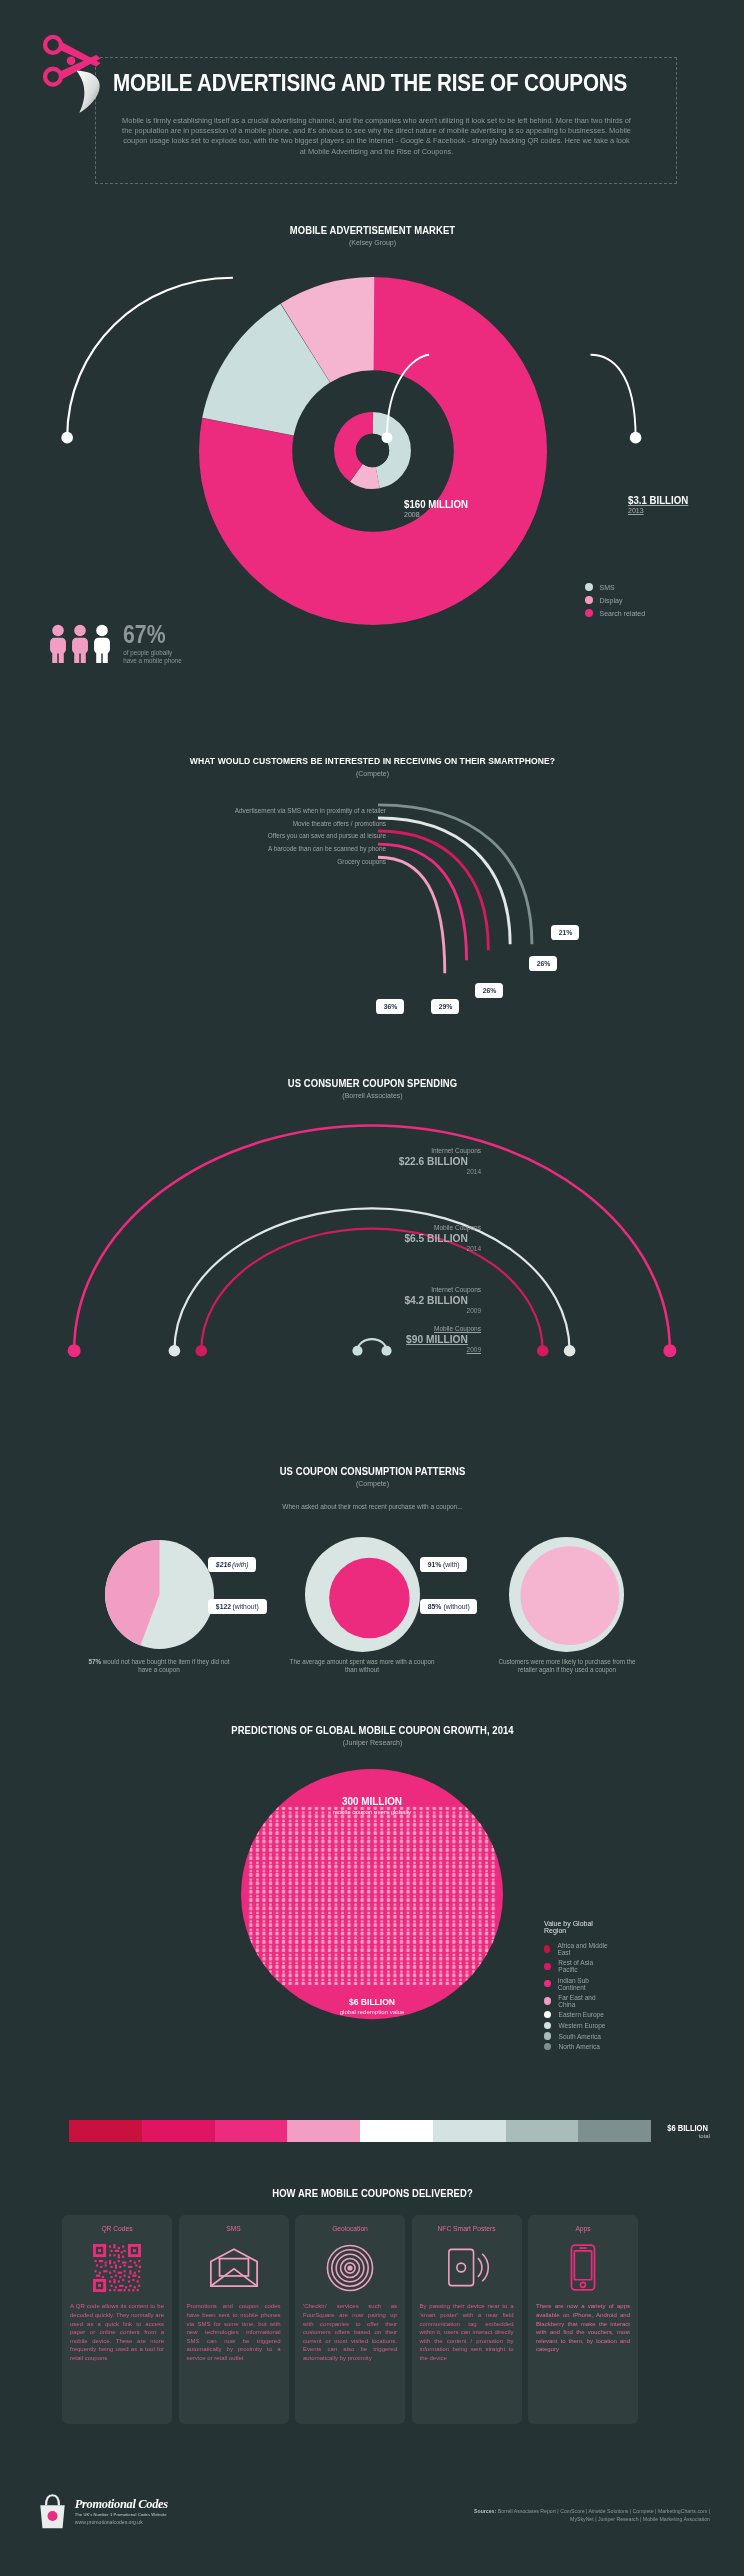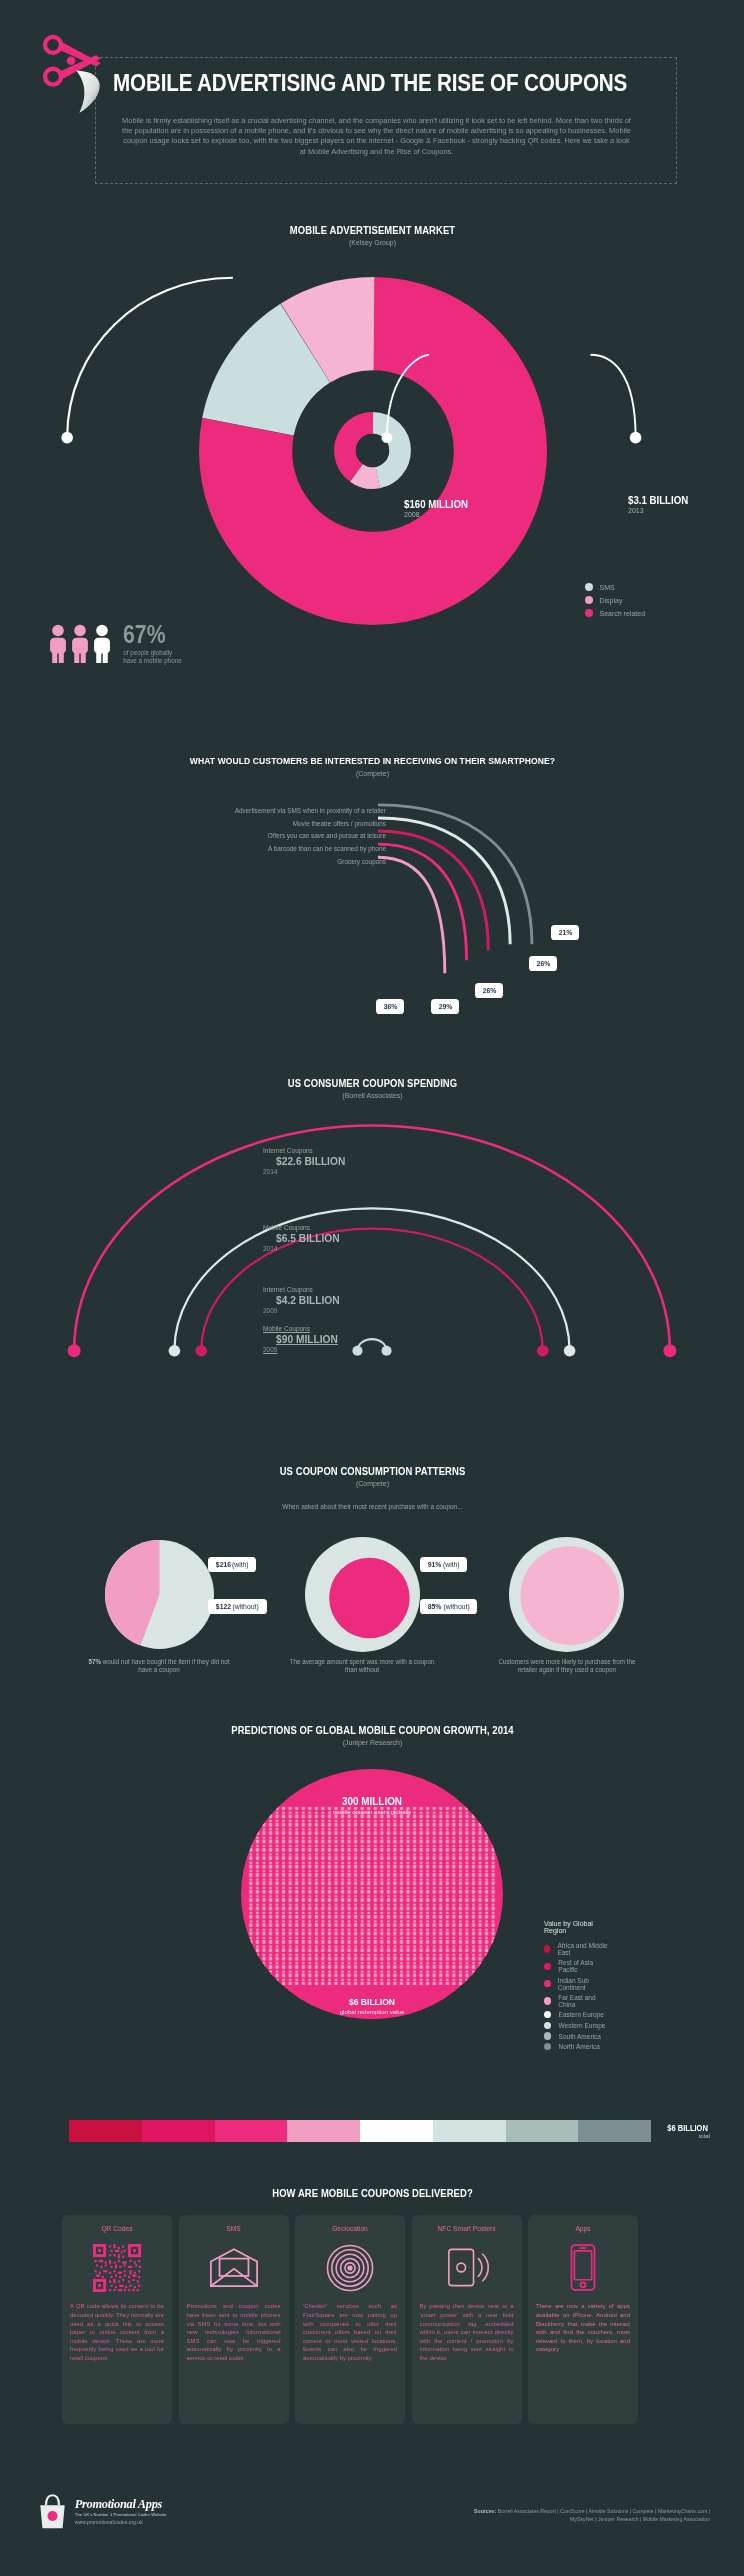--- a/index.html
+++ b/index.html
@@ -76,21 +76,21 @@
   .curve-labels div { font-size: 6.4px; color: #99a4a3; height: 12.7px; line-height: 9.5px; }
   .bubble {
     position: absolute; background: #fff; border-radius: 3.6px;
     padding: 2.9px 6.5px; font-size: 7.6px; font-weight: bold; color: #1d2b4a;
     font-family: "Liberation Sans Narrow","Liberation Sans",sans-serif;
   }
   .bubble span { transform: scaleX(0.9); display:inline-block; }
 
   
   .arcs-sec { position: absolute; left: 0; top: 1062px; width: 745px; height: 327px; }
-  .arc-lab { position: absolute; width: 218px; text-align: left; }
+  .arc-lab { position: absolute; width: 218px; text-align: right; }
   .arc-lab .t1 { font-size: 6.5px; color: #99a4a3; }
   .arc-lab .t2 {
     font-size: 11.6px; font-weight: bold; color: #a9b4b3;
     font-family: "Liberation Sans Narrow","Liberation Sans",sans-serif;
     transform: scaleX(0.88); line-height: 1.2;
   }
   .arc-lab .t3 { font-size: 6.5px; color: #8d9897; }
 
   
   .pies-sec { position: absolute; left: 0; top: 1451px; width: 745px; height: 269px; }
@@ -220,21 +220,21 @@
       <path d="M462 232 C462 150 500 120 520 118" fill="none" stroke="#ffffff" stroke-width="2.6"></path>
       <circle cx="462" cy="232" r="7.5" fill="#ffffff"></circle>
       <path d="M804 232 C804 140 770 118 742 118" fill="none" stroke="#ffffff" stroke-width="2.6"></path>
       <circle cx="804" cy="232" r="8" fill="#ffffff"></circle>
     </svg>
 
     <div class="value-label" style="left:404px;top:291px;">
       <span class="big">$160 MILLION</span>
       <div class="yr">2008</div>
     </div>
-    <div class="value-label" style="left:628px;top:287px;">
+    <div class="value-label" style="left:628px;top:287px;text-decoration:underline;">
       <span class="big">$3.1 BILLION</span>
       <div class="yr">2013</div>
     </div>
 
     <div class="legend1">
       <div class="legend-row">
         <span class="legend-dot" style="background:#c9dedd"></span>
         <span class="legend-lbl">SMS</span>
       </div>
       <div class="legend-row">
@@ -364,21 +364,21 @@
       <path d="M50 50 L50 0 A50 50 0 0 0 32.5 96.8 Z" fill="#f19ec2"></path>
     </svg>
     <div class="pie-cap" style="left:81px;top:207px;">
       <b>57%</b><span> would not have bought the item if they did not have a coupon</span>
     </div>
 
     <svg style="position:absolute;left:305px;top:86px;" width="115" height="115" viewBox="0 0 100 100">
       <circle cx="50" cy="50" r="50" fill="#d8e5e3"></circle>
       <circle cx="56" cy="53" r="35" fill="#ec2a7e"></circle>
     </svg>
-    <div class="bubble" style="left:208px;top:106px;">
+    <div class="bubble" style="left:208px;top:106px;font-style:italic;">
       <span>$216</span><span style="font-weight:normal"> (with)</span>
     </div>
     <div class="bubble" style="left:208px;top:148px;">
       <span>$122</span><span style="font-weight:normal"> (without)</span>
     </div>
     <div class="pie-cap" style="left:284px;top:207px;">
       <span>The average amount spent was more with a coupon than without</span>
     </div>
 
     <svg style="position:absolute;left:509px;top:86px;" width="115" height="115" viewBox="0 0 100 100">
@@ -631,21 +631,21 @@
   </div>
 
   <div class="footer">
     <div class="brand">
       <svg width="33" height="38" viewBox="0 0 46 52">
         <path d="M6 18 L40 18 L37 50 L9 50 Z" fill="#e9eeed"></path>
         <path d="M14 18 C14 8 18 4 23 4 C28 4 32 8 32 18" fill="none" stroke="#e9eeed" stroke-width="3"></path>
         <circle cx="23" cy="33" r="7" fill="#ec2a7e"></circle>
       </svg>
       <div class="brand-txt">
-        <div class="b1">Promotional Apps</div>
+        <div class="b1">Promotional Codes</div>
         <div class="b2">The UK's Number 1 Promotional Codes Website</div>
         <div class="b3">www.promotionalcodes.org.uk</div>
       </div>
     </div>
     <div class="sources">
       <div class="sl">
         <b>Sources:</b>
         <span>Borrell Associates Report | ComScore | Airwide Solutions | Compete | MarketingCharts.com |</span>
       </div>
       <div class="sl">MySkyNet | Juniper Research | Mobile Marketing Association</div>

